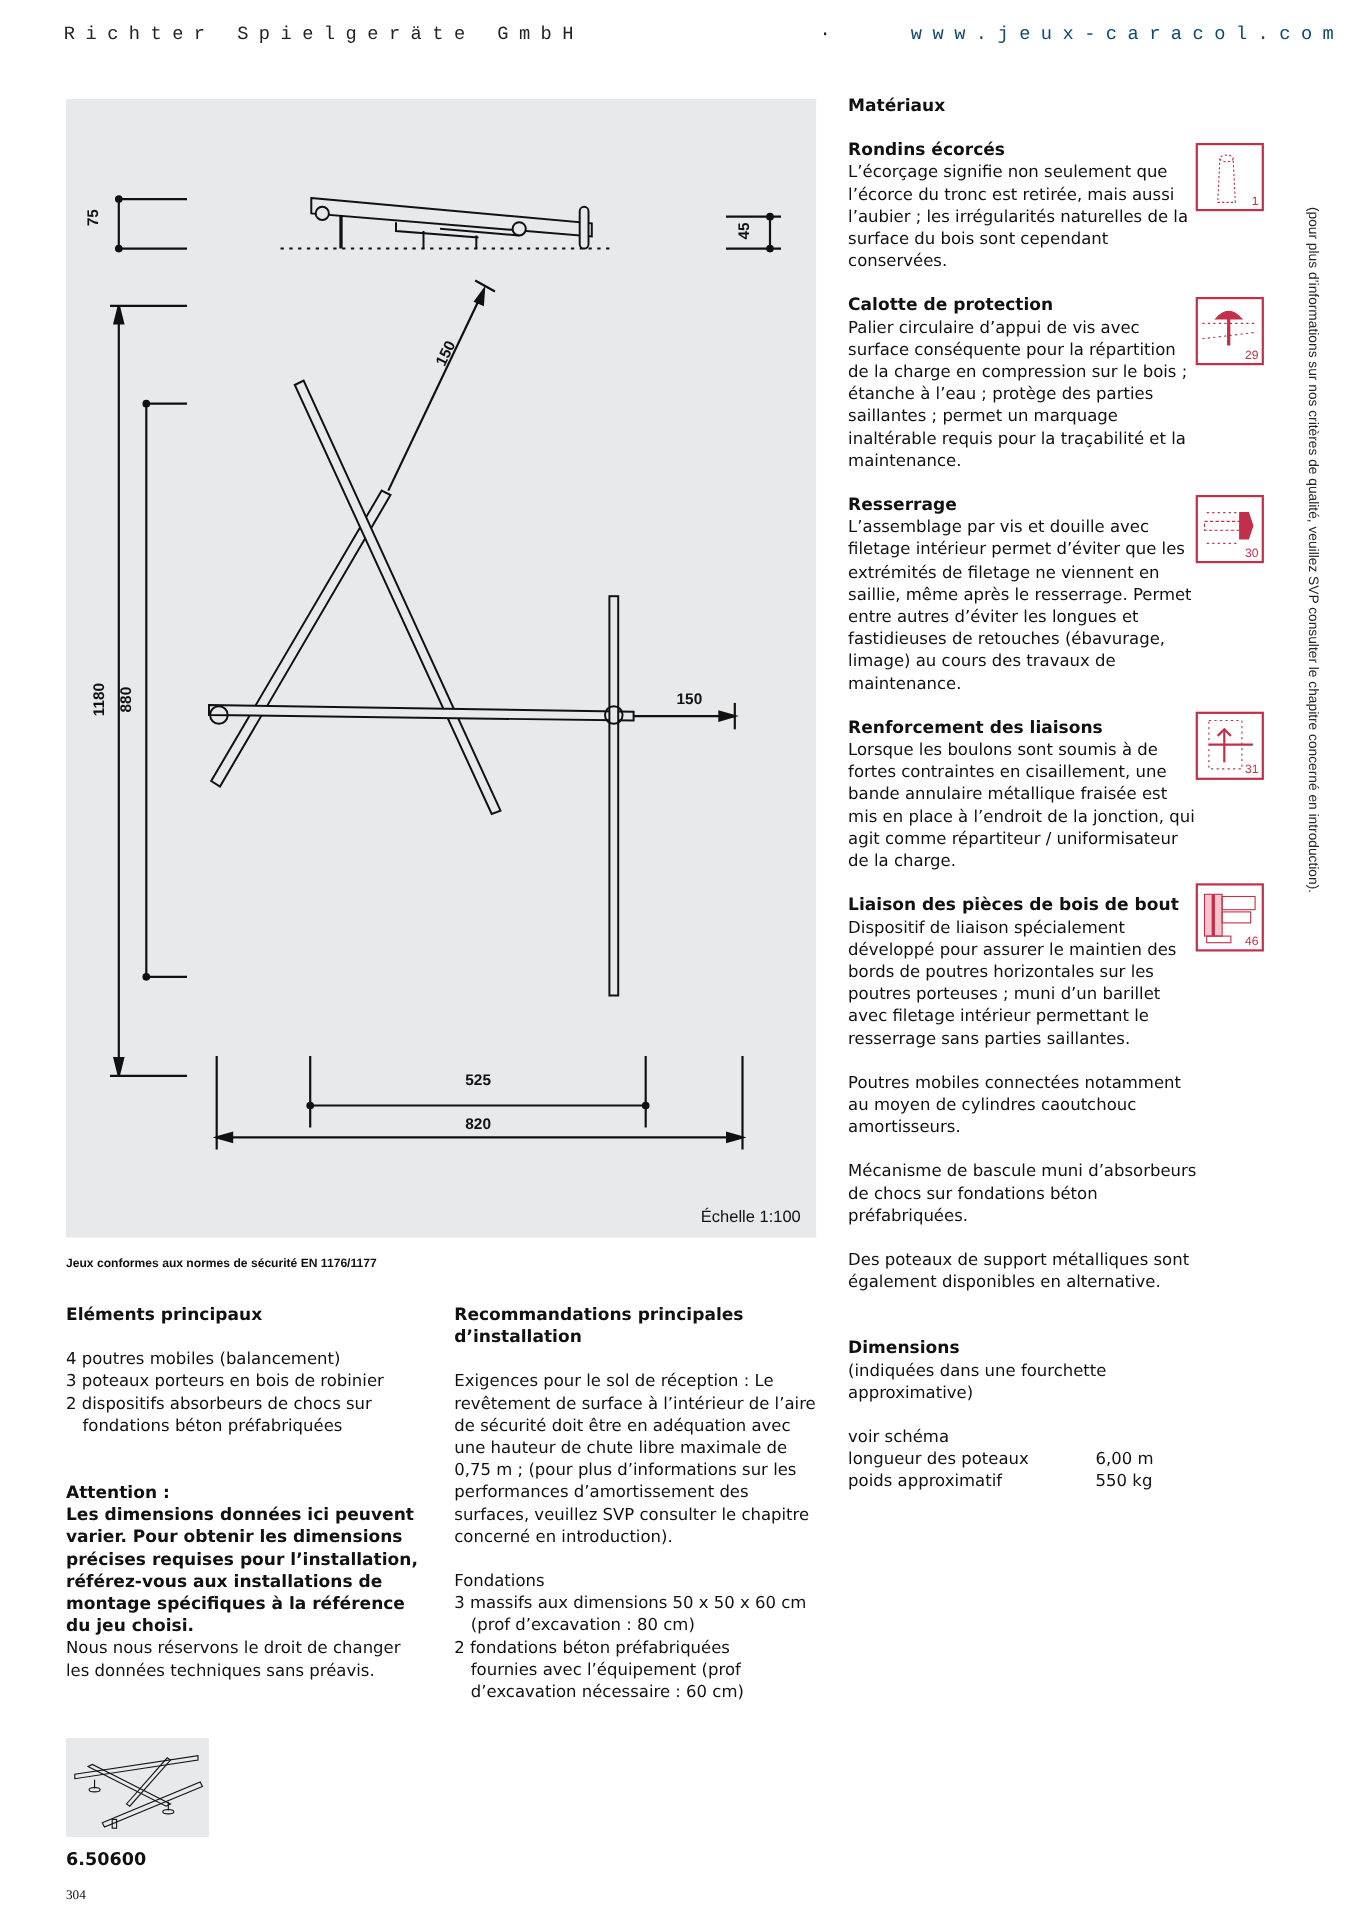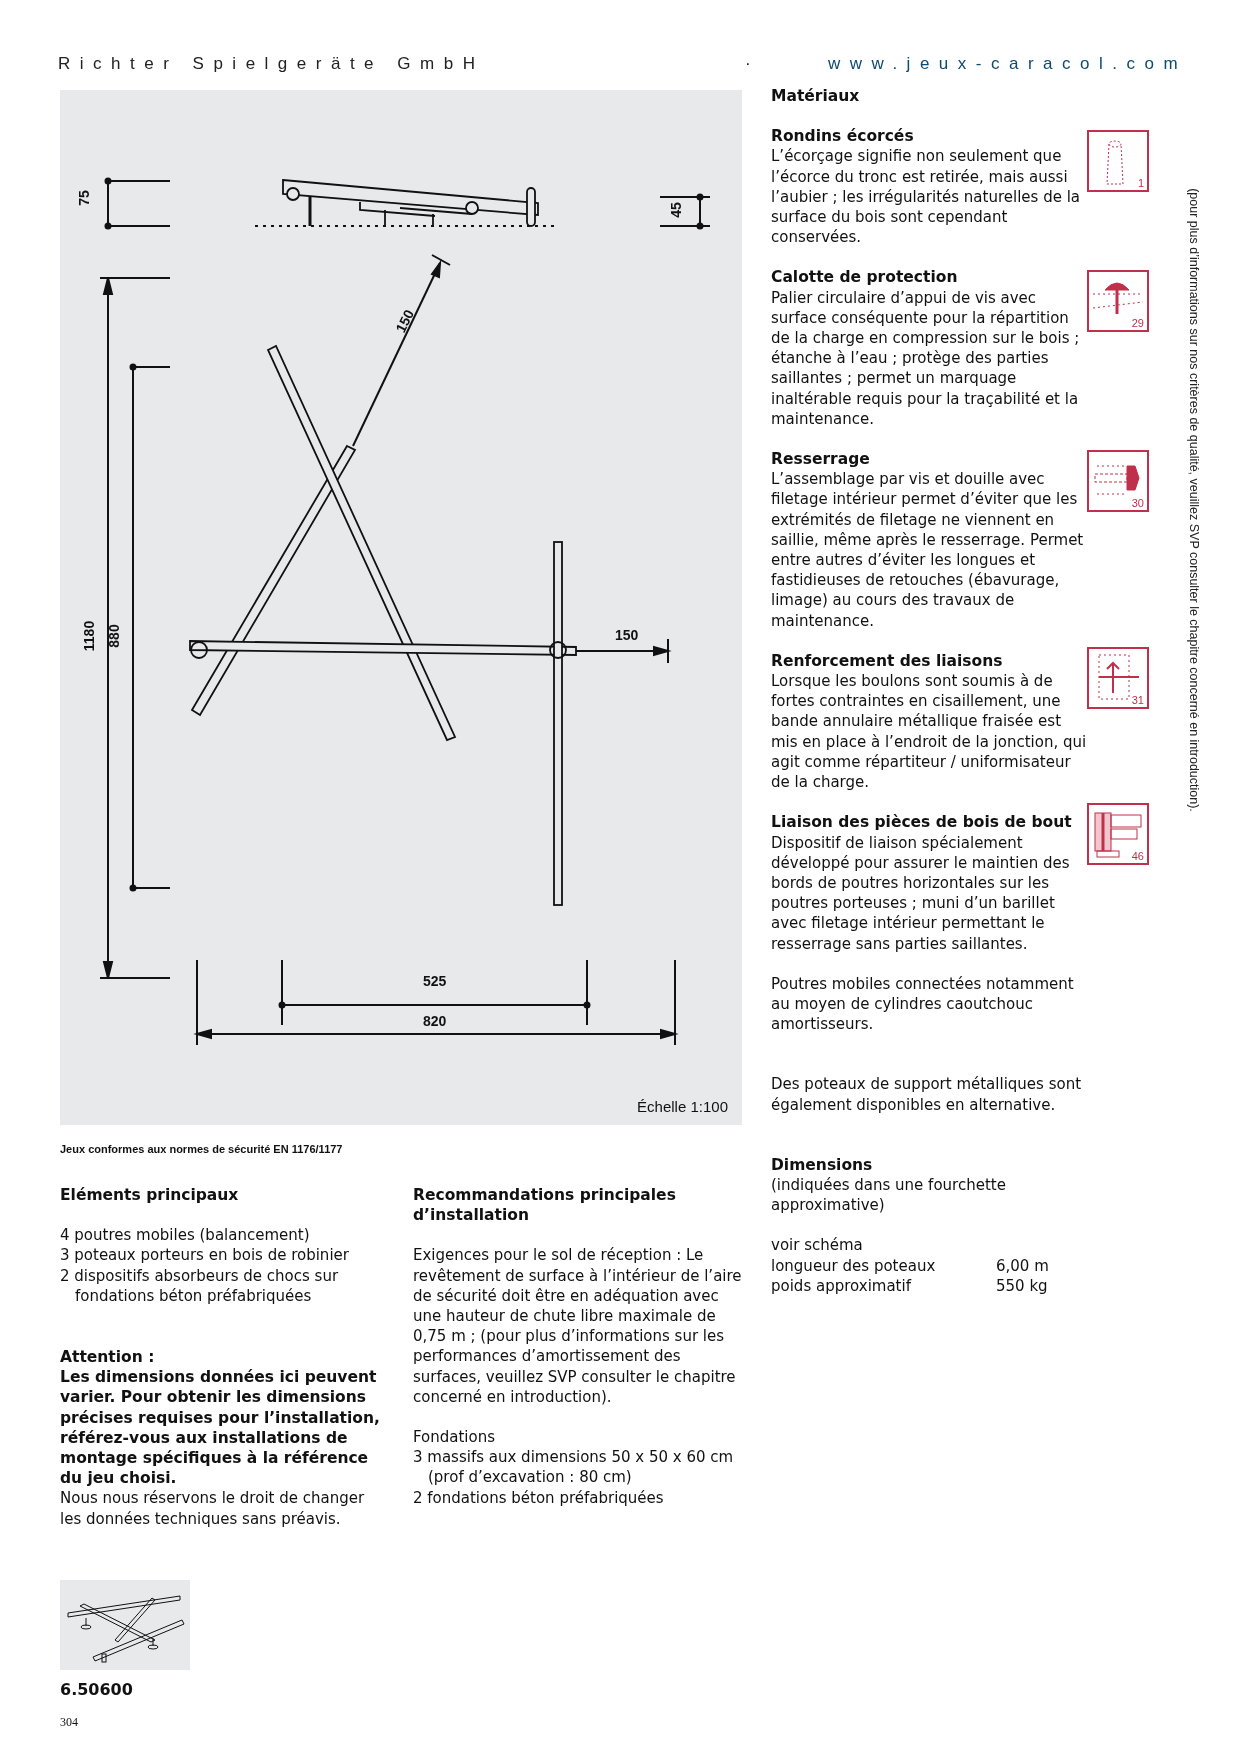--- a/index.html
+++ b/index.html
@@ -1,22 +1,22 @@
 <!DOCTYPE html>
 <html><head>
 <meta charset="utf-8">
 <style>
   html, body { margin: 0; padding: 0; background: #ffffff; }
   body { width: 1240px; height: 1754px; position: relative; overflow: hidden;
          font-family: "DejaVu Sans", "Liberation Sans", sans-serif; color: #111; }
   .abs { position: absolute; }
 
   
-  .hdr { top: 54px; font-size: 17px; letter-spacing: 9.5px; white-space: pre;
-         font-family: Liberation Sans, sans-serif; color: #222; }
+  .hdr { top: 22px; font-size: 17px; letter-spacing: 9.5px; white-space: pre;
+         font-family: Liberation Mono, monospace; color: #222; }
   .hdr-company { left: 58px; }
   .hdr-dot { left: 745px; }
   .hdr-url { left: 828px; color: #0c4a6e; }
 
   
   .panel { left: 60px; top: 90px; width: 682px; height: 1035px; background: #e8e9eb; }
   .panel svg { position: absolute; left: 0; top: 0; }
   .scale { right: 14px; bottom: 10px; font-size: 15px; font-family: "Liberation Sans", sans-serif; }
 
   .norms { left: 60px; top: 1143px; font-size: 11px; font-weight: bold; font-family: "Liberation Sans", sans-serif; }
@@ -172,20 +172,21 @@
 
 <div class="abs col2 body-text" style="top:1185px;">
   <div class="h">Recommandations principales d’installation</div>
   <div style="height:20px"></div>
   <div>Exigences pour le sol de réception : Le revêtement de surface à l’intérieur de l’aire de sécurité doit être en adéquation avec une hauteur de chute libre maximale de 0,75 m ; (pour plus d’informations sur les performances d’amortissement des surfaces, veuillez SVP consulter le chapitre concerné en introduction).</div>
   <div style="height:20px"></div>
   <div>Fondations</div>
   <div>3 massifs aux dimensions 50 x 50 x 60 cm</div>
   <div class="indent">(prof d’excavation : 80 cm)</div>
   <div>2 fondations béton préfabriquées</div>
+  <div class="indent">fournies avec l’équipement (prof d’excavation nécessaire : 60 cm)</div>
 </div>
 
 <div class="abs col3 body-text" style="top:86px;">
   <div class="h">Matériaux</div>
   <div style="height:20px"></div>
   <div>
     <div class="h">Rondins écorcés</div>
     <div>L’écorçage signifie non seulement que l’écorce du tronc est retirée, mais aussi l’aubier ; les irrégularités naturelles de la surface du bois sont cependant conservées.</div>
   </div>
   <div style="height:20px"></div>
@@ -204,20 +205,21 @@
     <div>Lorsque les boulons sont soumis à de fortes contraintes en cisaillement, une bande annulaire métallique fraisée est mis en place à l’endroit de la jonction, qui agit comme répartiteur / uniformisateur de la charge.</div>
   </div>
   <div style="height:20px"></div>
   <div>
     <div class="h">Liaison des pièces de bois de bout</div>
     <div>Dispositif de liaison spécialement développé pour assurer le maintien des bords de poutres horizontales sur les poutres porteuses ; muni d’un barillet avec filetage intérieur permettant le resserrage sans parties saillantes.</div>
   </div>
   <div style="height:20px"></div>
   <div>Poutres mobiles connectées notamment au moyen de cylindres caoutchouc amortisseurs.</div>
   <div style="height:20px"></div>
+  <div>Mécanisme de bascule muni d’absorbeurs de chocs sur fondations béton préfabriquées.</div>
   <div style="height:20px"></div>
   <div>Des poteaux de support métalliques sont également disponibles en alternative.</div>
   <div style="height:40px"></div>
   <div>
     <div class="h">Dimensions</div>
     <div>(indiquées dans une fourchette approximative)</div>
     <div style="height:20px"></div>
     <div>voir schéma</div>
     <div class="dim-row">
       <span class="k">longueur des poteaux</span>

